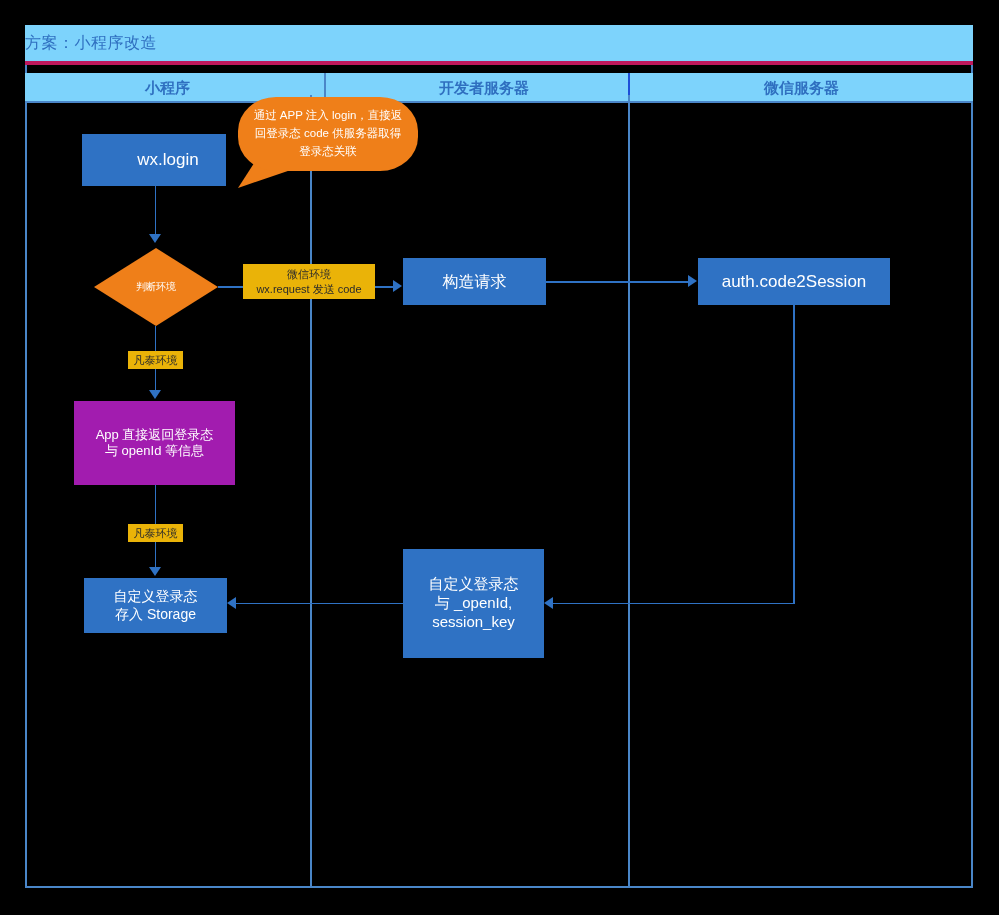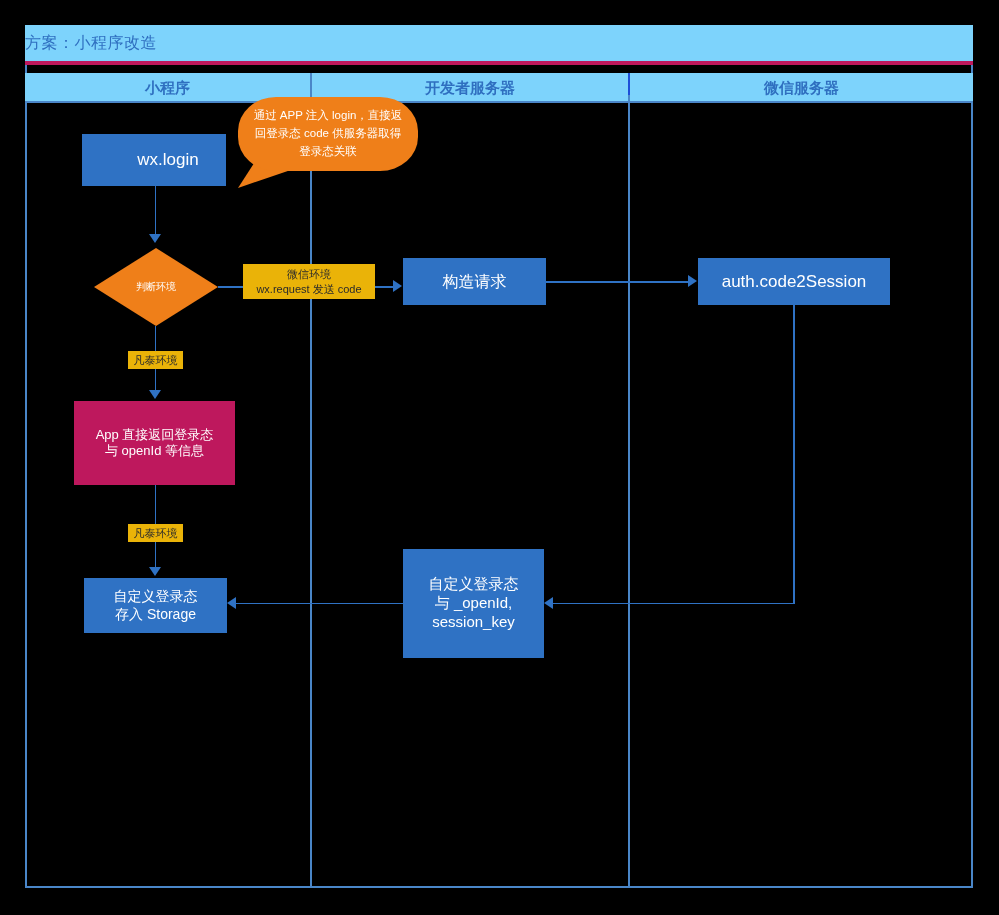--- a/index.html
+++ b/index.html
@@ -70,21 +70,21 @@
     height: 30px;
     display: flex;
     align-items: center;
     justify-content: center;
     color: #2f6fc0;
     font-size: 15px;
     font-weight: bold;
     box-sizing: border-box;
   }
   .lane-header.lh0 { left: 0px;   width: 285px; }
-  .lane-header.lh1 { left: 285px; width: 318px; border-left: 2px solid #4a86c8; }
+  .lane-header.lh1 { left: 299px; width: 318px; border-left: 2px solid #4a86c8; }
   .lane-header.lh2 { left: 603px; width: 345px; border-left: 2px solid #1d4ed8; }
 
   .lane-divider {
     position: absolute;
     top: 95px;
     width: 2px;
     height: 793px;
     background: #4a86c8;
   }
   .lane-divider.ld0 { left: 310px; }
@@ -96,21 +96,21 @@
     box-sizing: border-box;
     display: flex;
     align-items: center;
     justify-content: center;
     text-align: center;
     color: #ffffff;
     line-height: 1.25;
     white-space: pre-line;
   }
   .node.blue   { background: #2f72c4; }
-  .node.orange { background: #be185d; text-align: center; }
+  .node.orange { background: #a21caf; text-align: center; }
 
   #node-wxlogin       { left: 82px;  top: 134px; width: 144px; height: 52px;  font-size: 17px; padding-left: 28px; }
   #node-buildreq      { left: 403px; top: 258px; width: 143px; height: 47px;  font-size: 16px; }
   #node-code2session  { left: 698px; top: 258px; width: 192px; height: 47px;  font-size: 17px; }
   #node-appreturn     { left: 74px;  top: 401px; width: 161px; height: 84px;  font-size: 13px; padding: 0 8px; }
   #node-storage       { left: 84px;  top: 578px; width: 143px; height: 55px;  font-size: 14px; }
   #node-custom        { left: 403px; top: 549px; width: 141px; height: 109px; font-size: 15px; }
 
   
   #node-decision {

